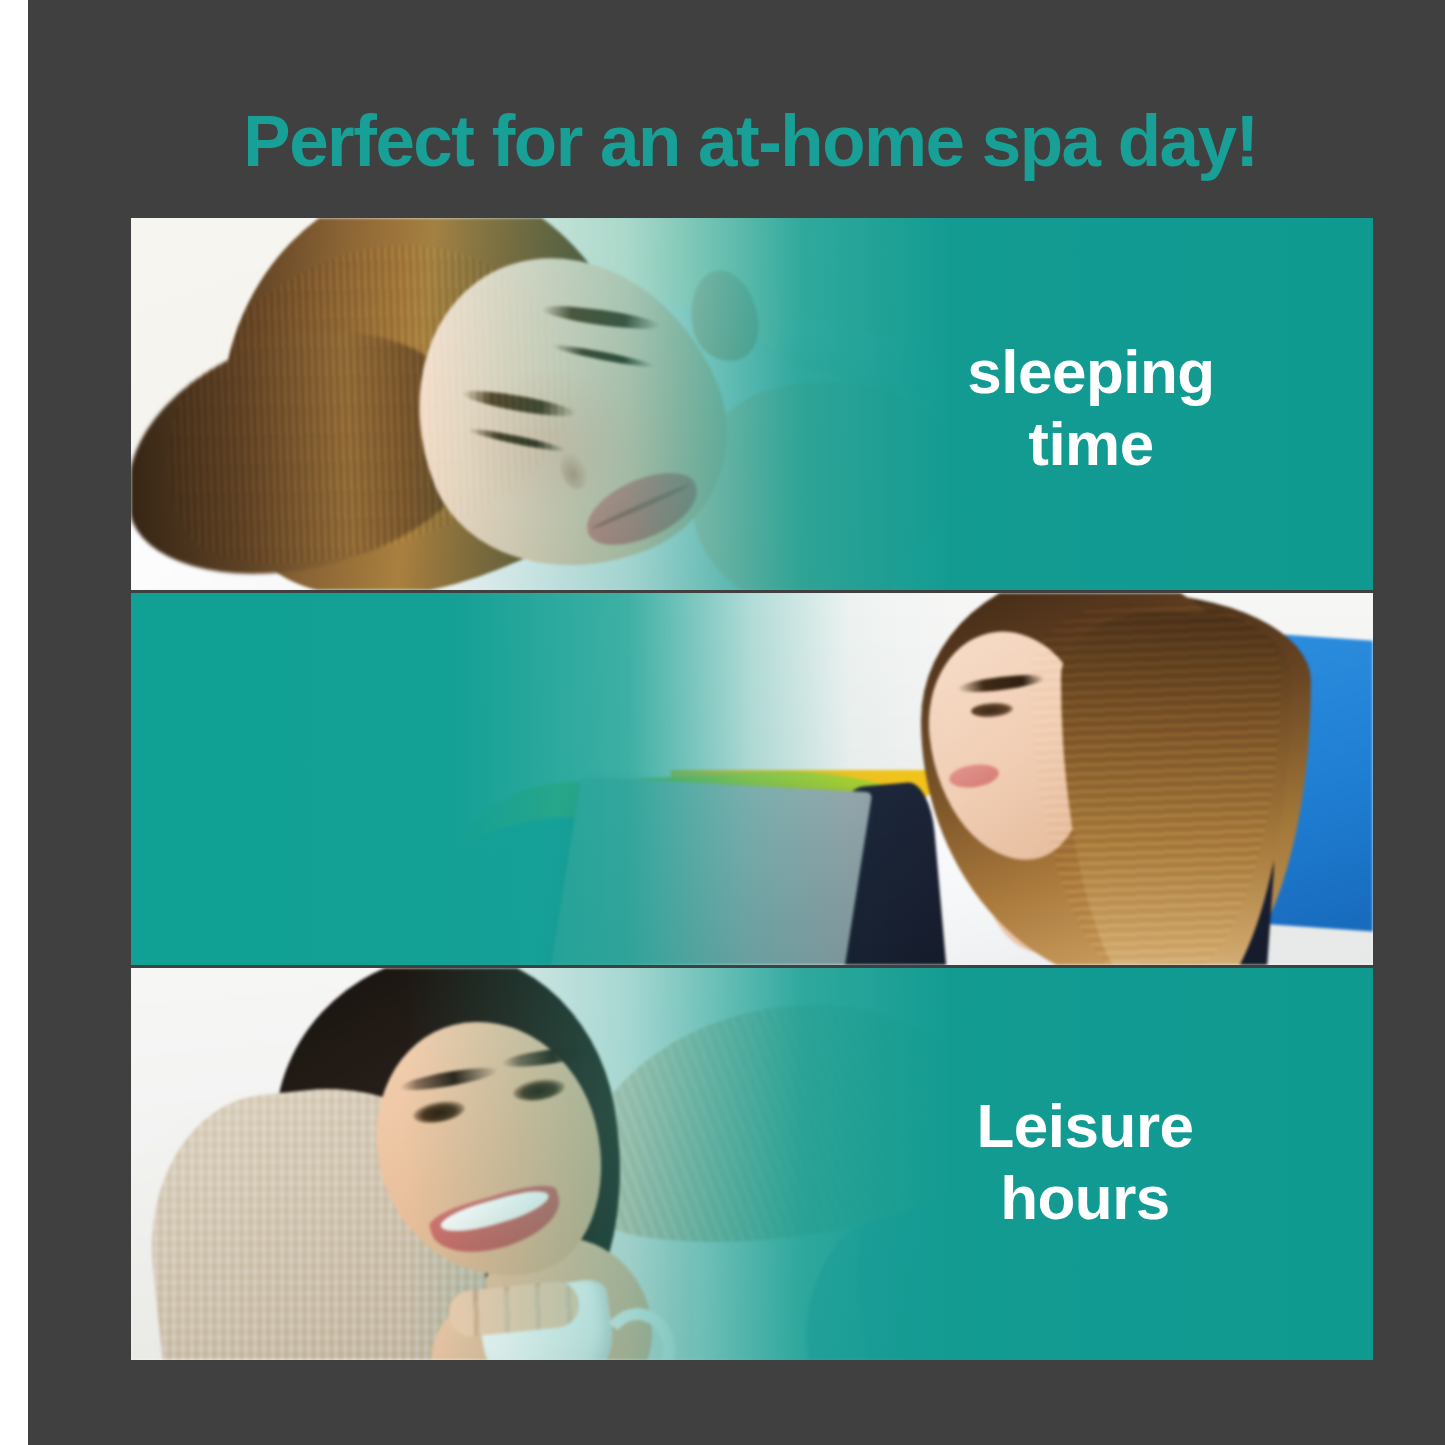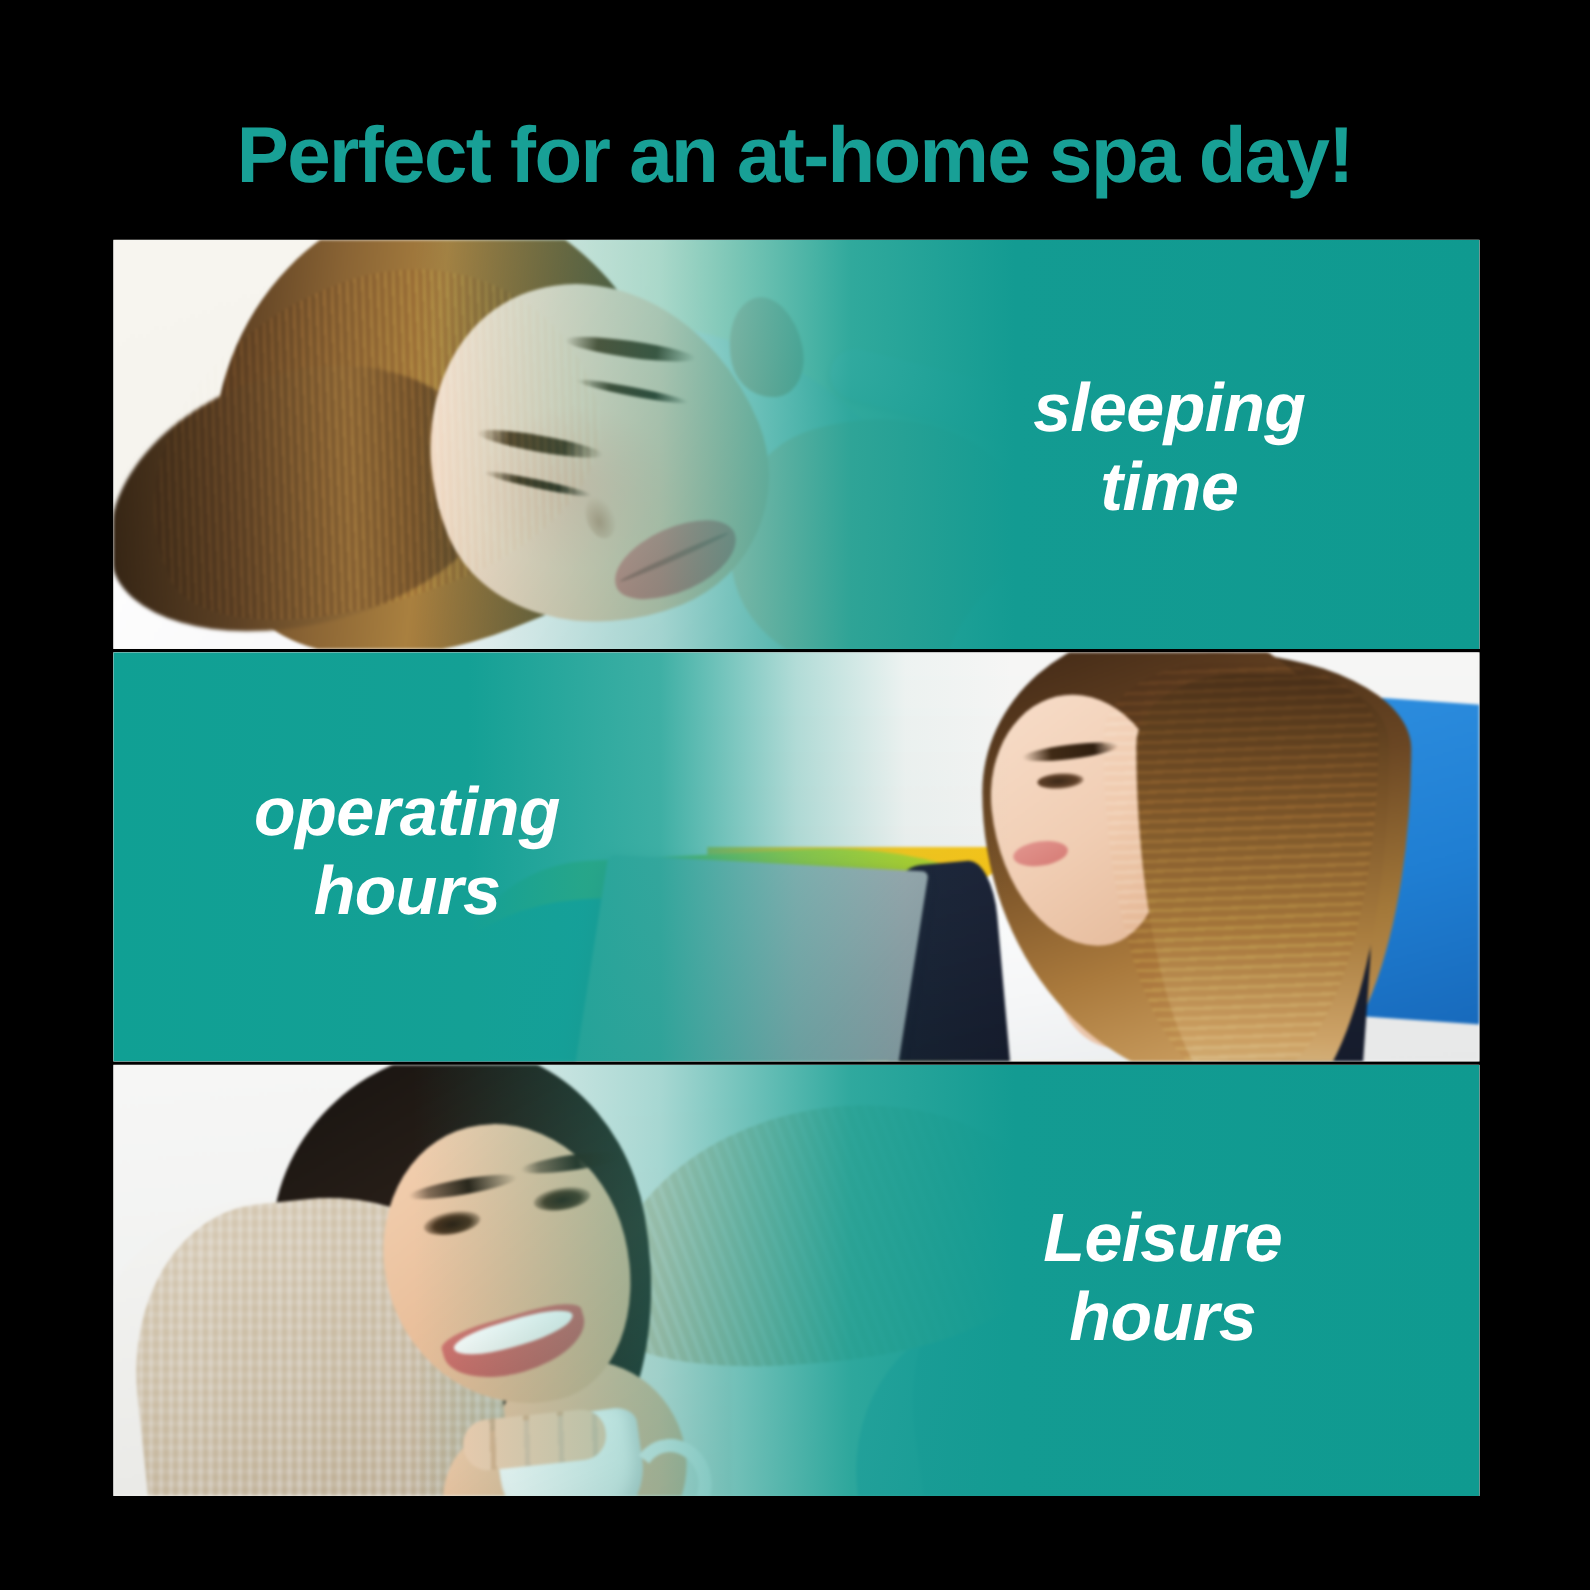--- a/index.html
+++ b/index.html
@@ -11,21 +11,22 @@
     width: 1445px;
     height: 1445px;
     font-family: "Liberation Sans", sans-serif;
     overflow: hidden;
     position: relative;
   }
 
   .poster {
     position: absolute;
     inset: 0;
-    background: #000000;
+    background: #404040;
+    margin-left: 28px;
   }
 
   
   .headline {
     position: absolute;
     left: 0;
     top: 99px;
     width: 1445px;
     text-align: center;
     font-size: 72px;
@@ -39,21 +40,20 @@
     transform-origin: 50% 50%;
   }
 
   
   .panels {
     position: absolute;
     left: 103px;
     top: 218px;
     width: 1242px;
     height: 1142px;
-    font-style: italic;
   }
 
   .panel {
     position: absolute;
     left: 0;
     width: 1242px;
     overflow: hidden;
     background: #f3f3f1;
   }
   .panel-1 { top: 0px;   height: 372px; }
@@ -567,22 +567,20 @@
         <div class="p2-face"></div>
         <div class="p2-brow"></div>
         <div class="p2-eye"></div>
         <div class="p2-lips"></div>
         <div class="p2-hair-front"></div>
         <div class="p2-hairsheen"></div>
         <div class="p2-laptop"></div>
 
       </div>
       <div class="veil veil-left"></div>
-      <div class="panel-label label-2">operating
-hours</div>
     </div>
 
     <div class="panel panel-3">
       <div class="photo blurlayer">
         <div class="p3-bg"></div>
         <div class="p3-sofa"></div>
         <div class="p3-sofa-r"></div>
         <div class="p3-cushion"></div>
         <div class="p3-jeans2"></div>
         <div class="p3-jeans"></div>

